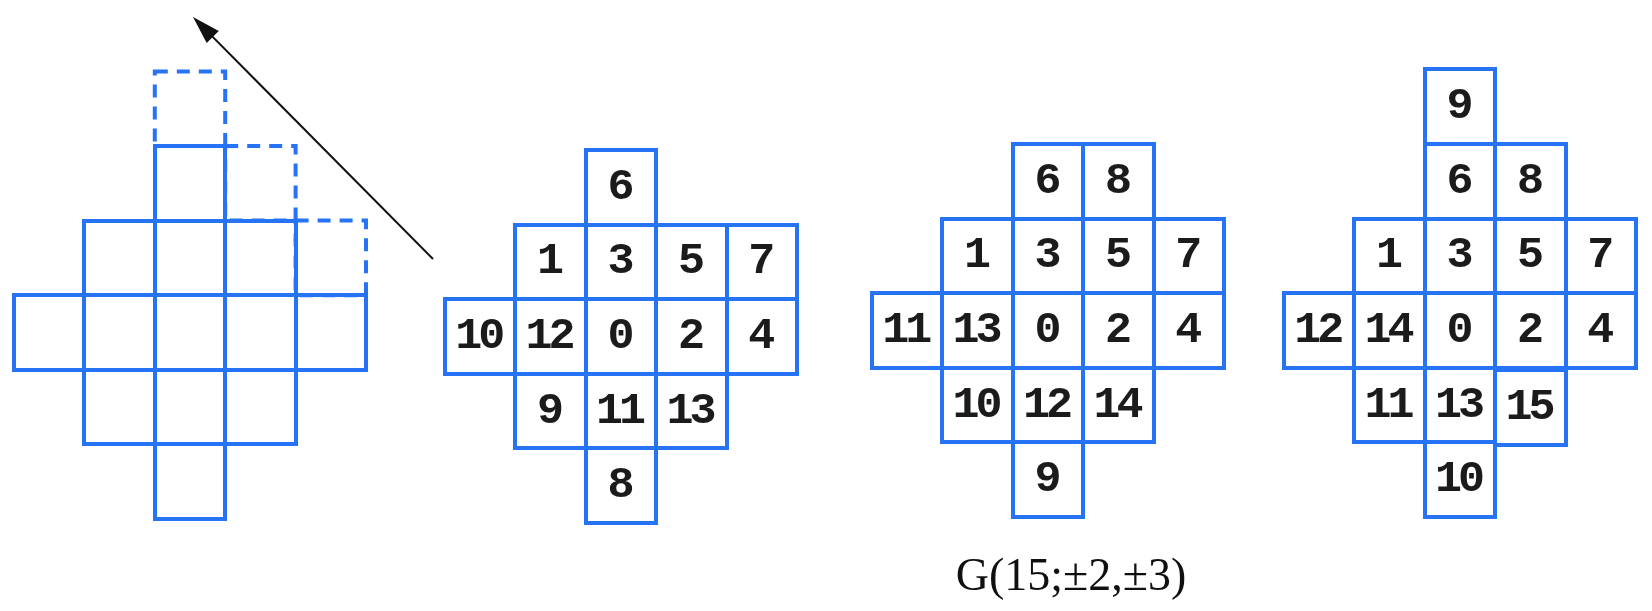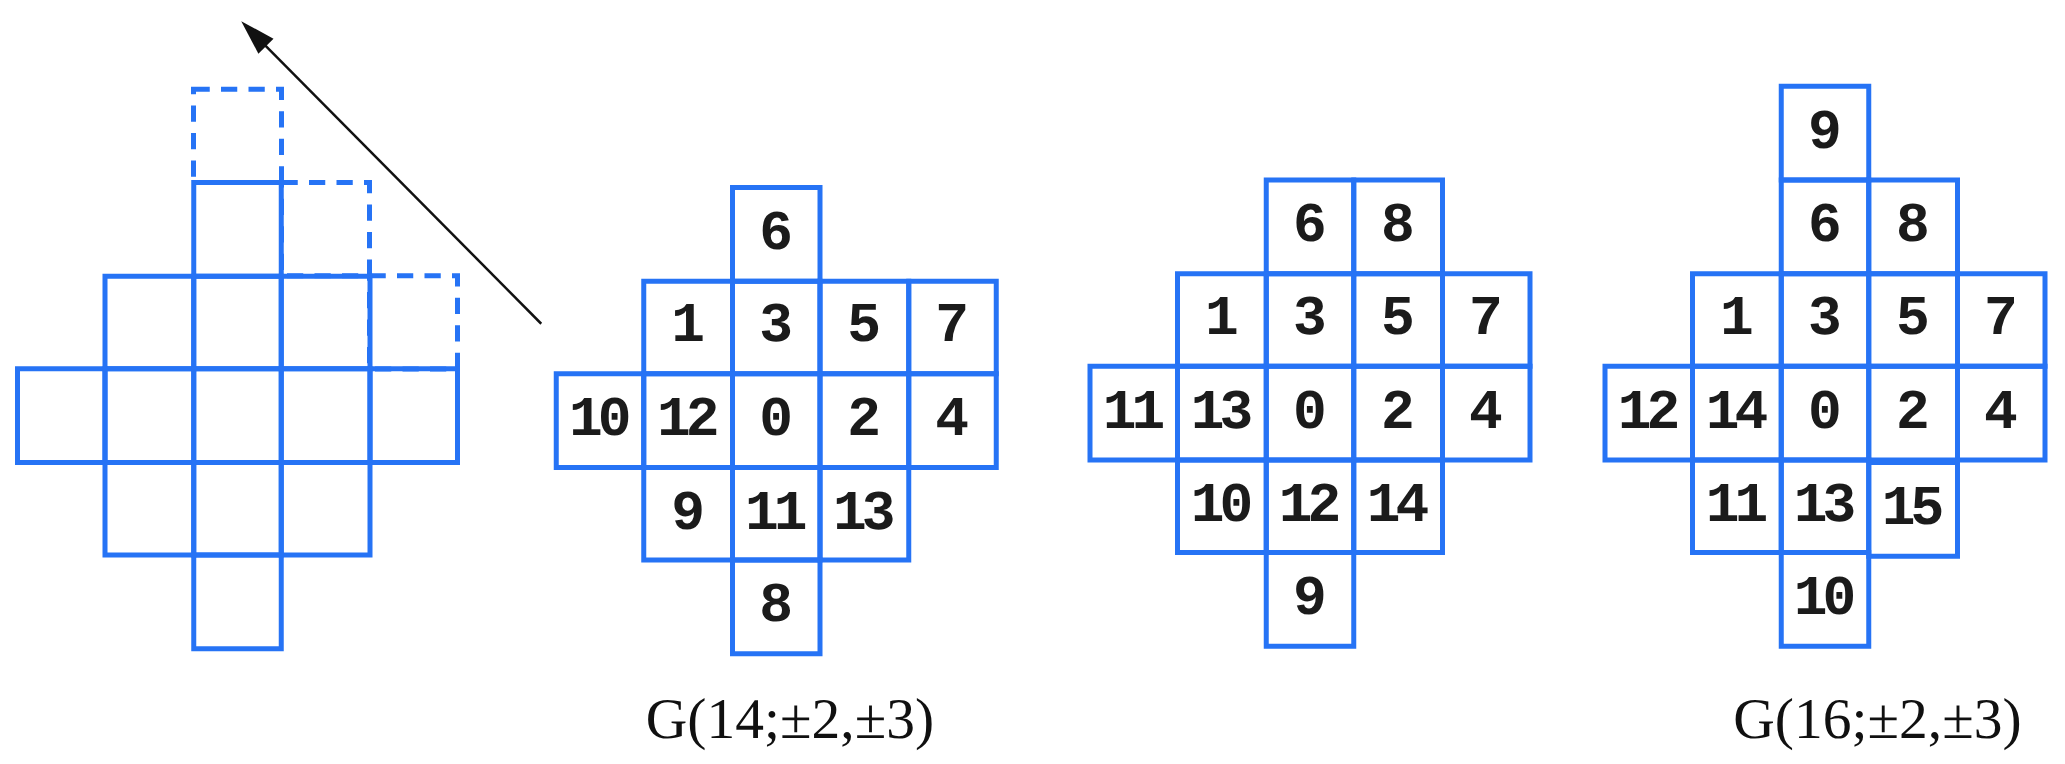--- a/index.html
+++ b/index.html
@@ -111,16 +111,15 @@
       <div class="cell" style="left: 1352.4px; top: 291.2px;">14</div>
       <div class="cell" style="left: 1422.8px; top: 291.2px;">0</div>
       <div class="cell" style="left: 1493.2px; top: 291.2px;">2</div>
       <div class="cell" style="left: 1563.6px; top: 291.2px;">4</div>
       <div class="cell" style="left: 1352.4px; top: 365.8px;">11</div>
       <div class="cell" style="left: 1422.8px; top: 365.8px;">13</div>
       <div class="cell" style="left: 1493.2px; top: 368px;">15</div>
       <div class="cell" style="left: 1422.8px; top: 440.4px;">10</div>
     </div>
 
-  <div class="graph-label" id="label-0" style="left: 632px;">G(14;±2,±3)</div>
-  <div class="graph-label" id="label-2" style="left: 1502px;">G(16;±2,±3)</div>
+  <div class="graph-label" id="label-1" style="left: 1071px;">G(15;±2,±3)</div>
 
 </div>
 
 </body></html>

